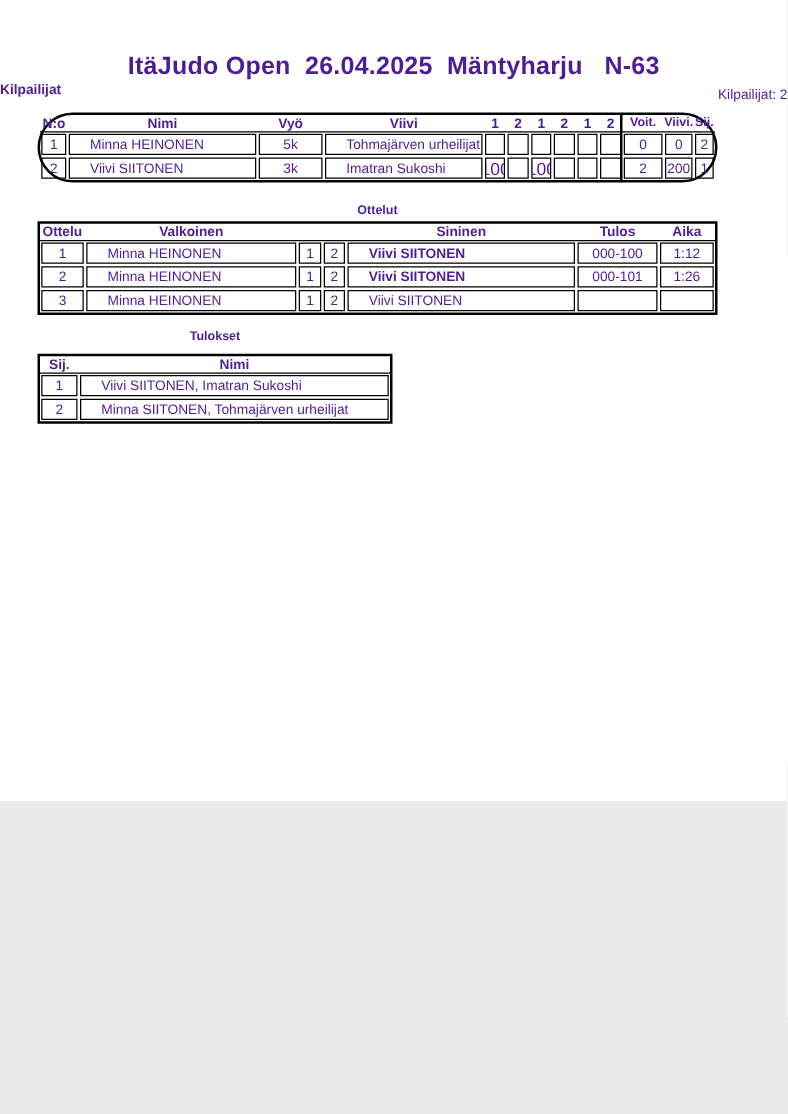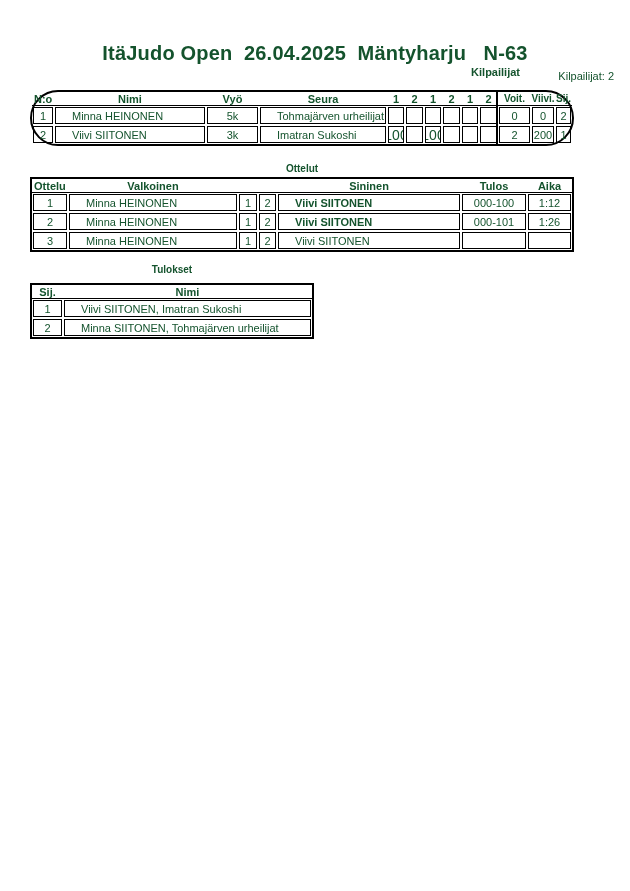--- a/index.html
+++ b/index.html
@@ -1,35 +1,35 @@
 <!DOCTYPE html>
 <html><head>
 <meta charset="utf-8">
 <style>
   * { margin:0; padding:0; box-sizing:border-box; }
   html,body { background:#e9e9e9; }
   .page {
     position:relative;
-    width:630px; height:891px;
+    width:630px; height:641px;
     background:#ffffff;
     font-family:"Liberation Sans","DejaVu Sans",sans-serif;
-    color:#14532d;
+    color:#4c1d95;
     overflow:hidden;
   }
   .main-title {
     position:absolute; top:42px; left:0; right:0;
     text-align:center; font-size:20px; font-weight:bold;
     white-space:pre; letter-spacing:0.2px;
   }
   .subtitle {
     position:absolute; top:66px; left:0; width:520px;
-    text-align:right; font-size:11px; font-weight:bold;
+    text-align:left; font-size:11px; font-weight:bold;
   }
   .competitor-count {
-    position:absolute; top:70px; right:16px;
+    position:absolute; top:70px; right:0;
     font-size:11px;
   }
   .rtable {
     position:absolute; left:30px;
     border:2px solid #000; background:#fff;
   }
   .thead {
     display:grid; height:14px; align-items:center;
     border-bottom:1px solid #000;
     font-weight:bold; font-size:11px; line-height:12px;
@@ -67,21 +67,21 @@
   <div class="main-title">ItäJudo Open  26.04.2025  Mäntyharju   N-63</div>
   <div class="subtitle">Kilpailijat</div>
   <div class="competitor-count">Kilpailijat: 2</div>
 
   <div class="rtable" style="top:90px; width:544px;border-radius:28px;">
     <div class="vsep" style="left:464px;"></div>
     <div class="thead grid-k">
       <div class="th left">N:o</div>
       <div class="th">Nimi</div>
       <div class="th">Vyö</div>
-      <div class="th">Seura</div>
+      <div class="th">Viivi</div>
       <div class="th">1</div>
       <div class="th">2</div>
       <div class="th">1</div>
       <div class="th">2</div>
       <div class="th">1</div>
       <div class="th">2</div>
       <div class="th small">Voit.</div>
       <div class="th small">Viivi.</div>
       <div class="th small">Sij.</div>
     </div>

